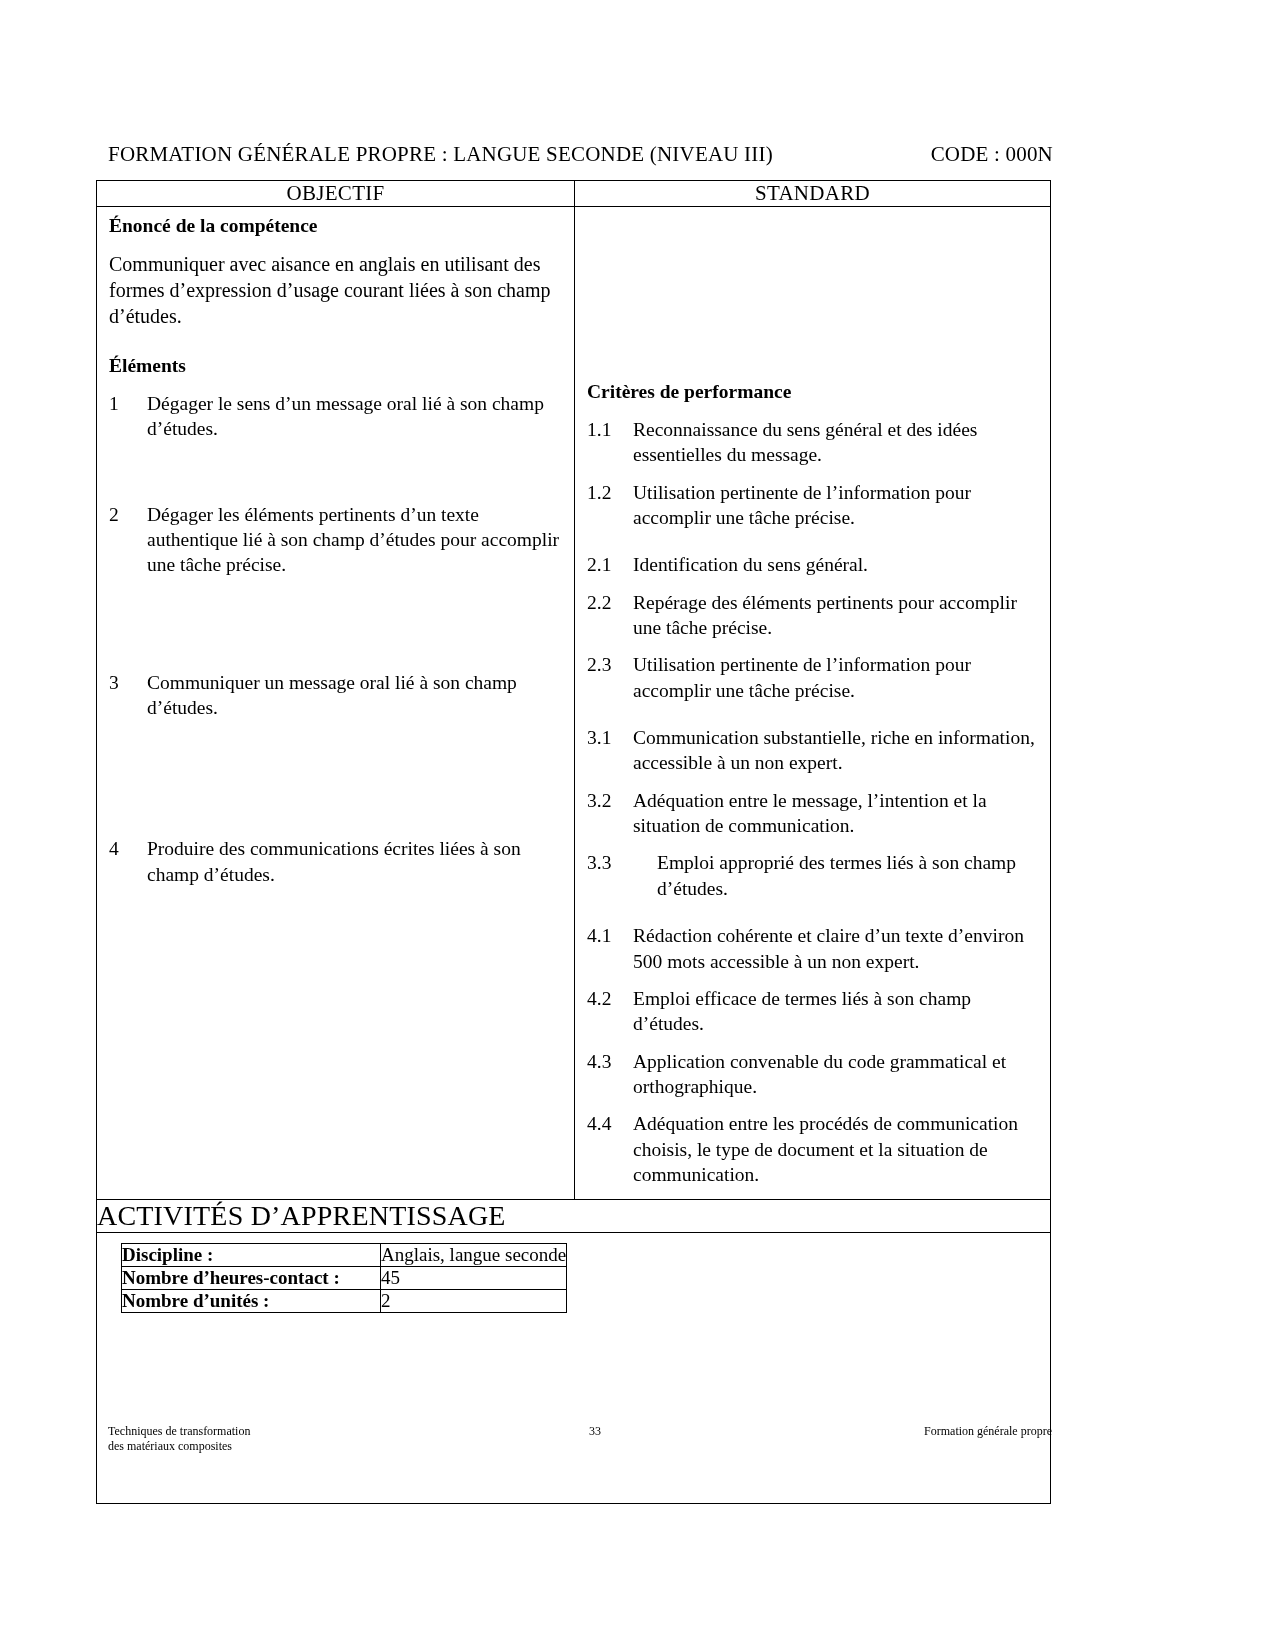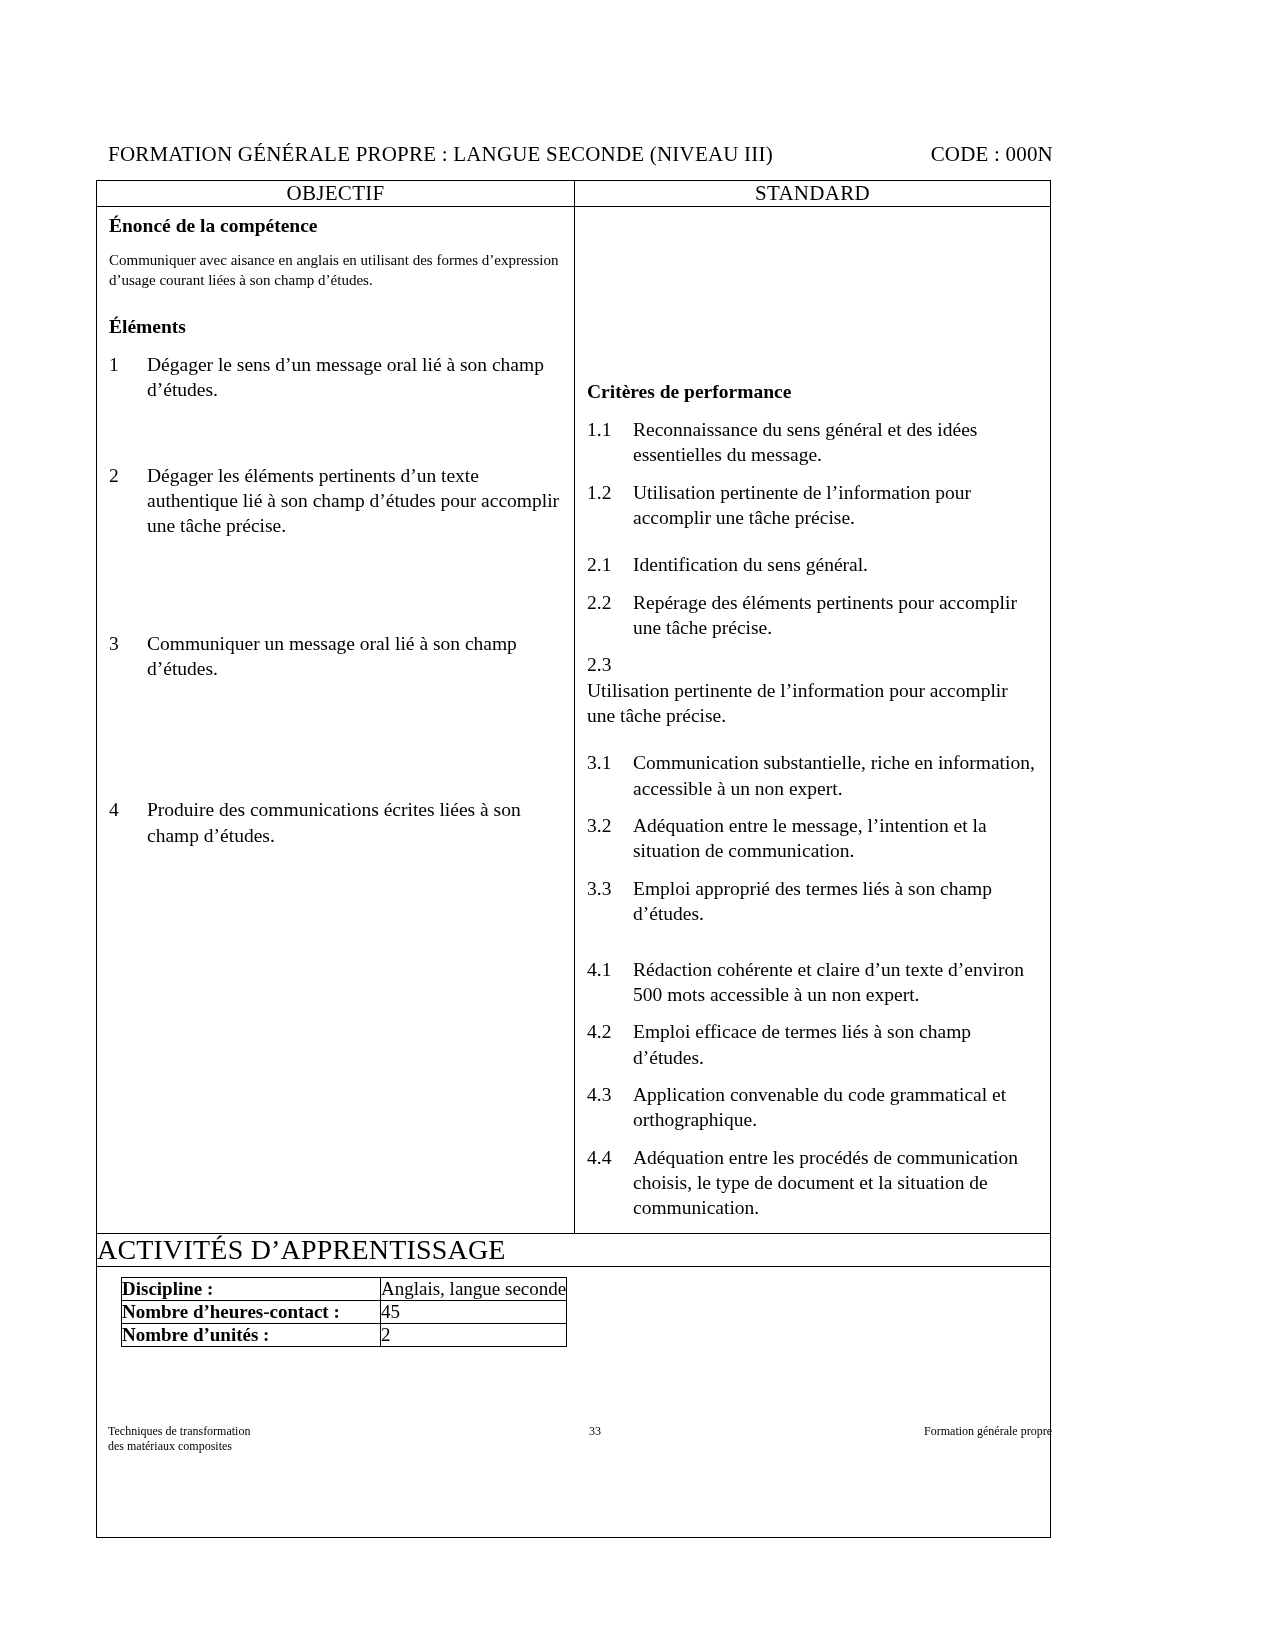--- a/index.html
+++ b/index.html
@@ -59,21 +59,21 @@
   .cell-pad {
     padding: 8px 10px 10px 12px;
   }
   .bold {
     font-weight: bold;
     font-size: 19.5px;
   }
   .spacer-sm { height: 14px; }
   .spacer-md { height: 26px; }
   .para {
-    font-size: 15px;
+    font-size: 20px;
     line-height: 1.30;
   }
   .list {
     margin: 0;
     padding: 0;
   }
   .item {
     display: flex;
     font-size: 19.5px;
     line-height: 1.30;
@@ -202,33 +202,33 @@
                 <span class="txt">Utilisation pertinente de l’information pour accomplir une tâche précise.</span>
               </div>
               <div class="item gap-after-sm">
                 <span class="num wide">2.1</span>
                 <span class="txt">Identification du sens général.</span>
               </div>
               <div class="item gap-after-sm">
                 <span class="num wide">2.2</span>
                 <span class="txt">Repérage des éléments pertinents pour accomplir une tâche précise.</span>
               </div>
-              <div class="item" style="margin-bottom:22px;flex-direction:column;">
+              <div class="item" style="margin-bottom:22px;">
                 <span class="num wide">2.3</span>
                 <span class="txt">Utilisation pertinente de l’information pour accomplir une tâche précise.</span>
               </div>
               <div class="item gap-after-sm">
                 <span class="num wide">3.1</span>
                 <span class="txt">Communication substantielle, riche en information, accessible à un non expert.</span>
               </div>
               <div class="item gap-after-sm">
                 <span class="num wide">3.2</span>
                 <span class="txt">Adéquation entre le message, l’intention et la situation de communication.</span>
               </div>
-              <div class="item" style="margin-bottom:30px;">
+              <div class="item" style="margin-bottom:22px;gap:24px;">
                 <span class="num wide">3.3</span>
                 <span class="txt">Emploi approprié des termes liés à son champ d’études.</span>
               </div>
               <div class="item gap-after-sm">
                 <span class="num wide">4.1</span>
                 <span class="txt">Rédaction cohérente et claire d’un texte d’environ 500 mots accessible à un non expert.</span>
               </div>
               <div class="item gap-after-sm">
                 <span class="num wide">4.2</span>
                 <span class="txt">Emploi efficace de termes liés à son champ d’études.</span>

